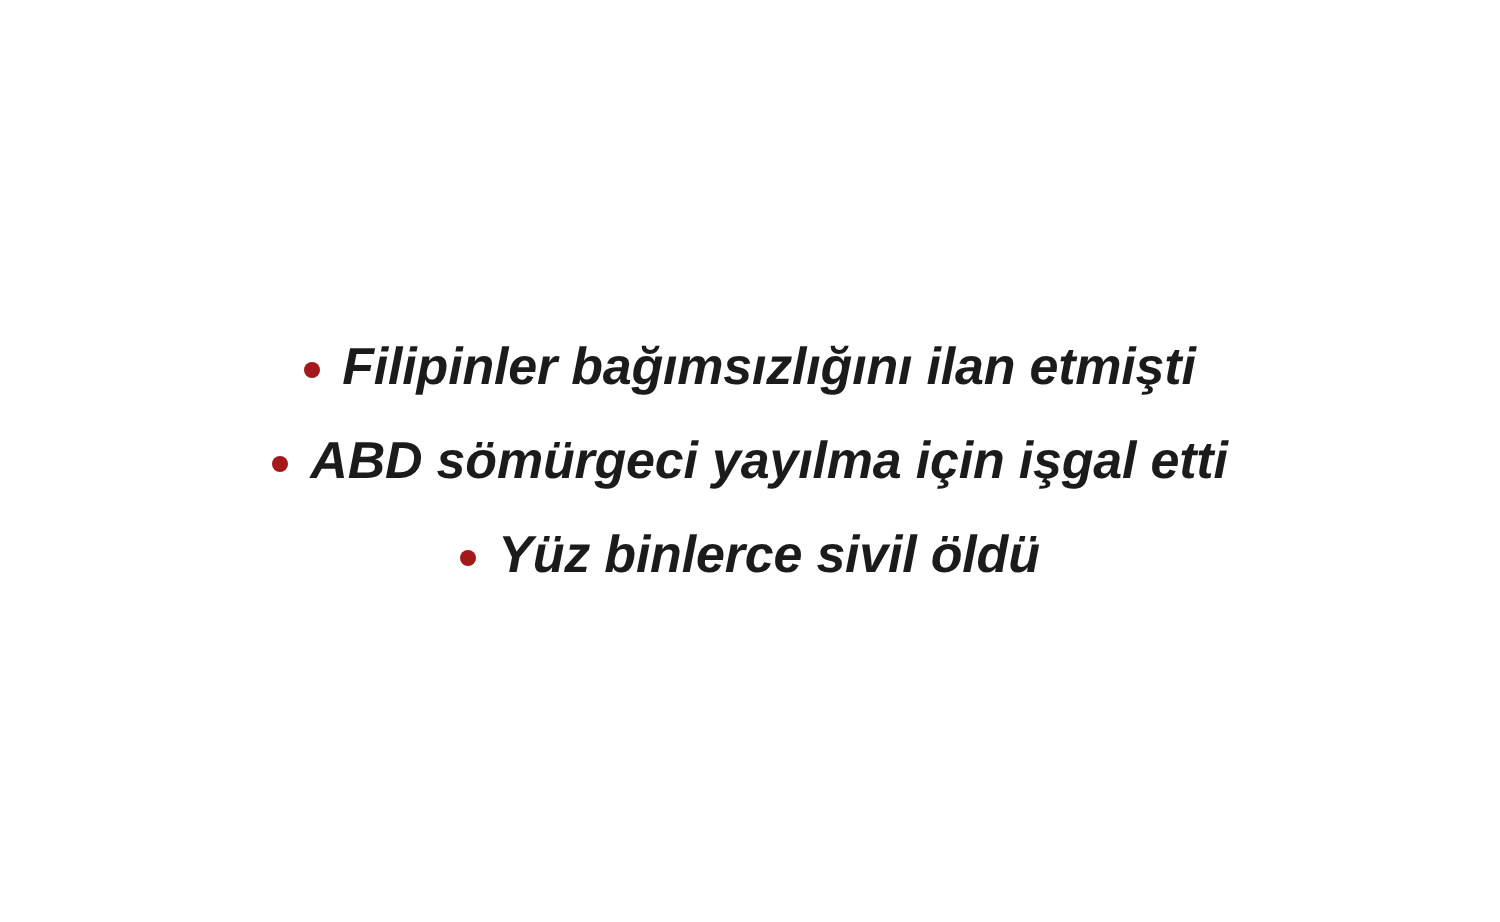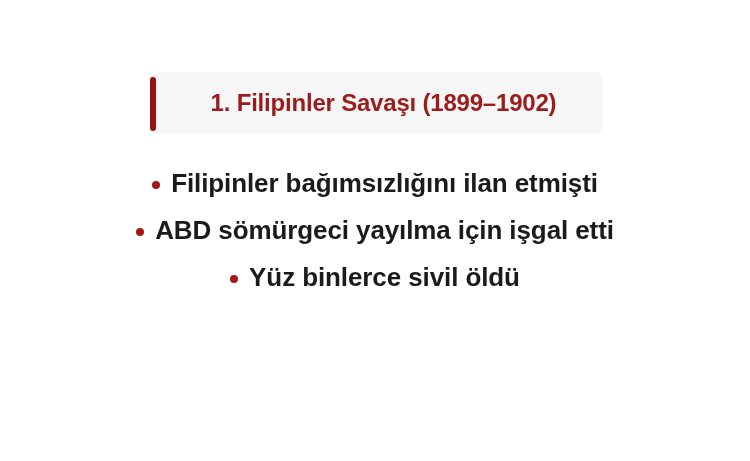--- a/index.html
+++ b/index.html
@@ -104,20 +104,21 @@
     margin-top: 2px;
   }
 
   .bullet-label {
     color: #1b1b1b;
     font-family: "Liberation Sans", sans-serif;
     font-size: 26px;
     font-weight: 700;
     letter-spacing: -0.1px;
     line-height: 1.1;
+    font-style: italic;
   }
 
   
   .footer {
     position: absolute;
     left: 0;
     top: 424px;
     width: 750px;
     text-align: center;
     color: #c9cbcd;
@@ -125,25 +126,20 @@
     font-size: 11px;
     font-weight: 700;
     letter-spacing: 2.6px;
   }
 </style>
 </head>
 <body>
 
 <div class="slide">
 
-  <div class="title-wrap">
-    <div class="title-card"></div>
-    <div class="title-accent"></div>
-    <div class="title-text">1. Filipinler Savaşı (1899–1902)</div>
-  </div>
 
   <div class="bullets">
 
     <div class="bullet-row">
       <span class="bullet-dot"></span>
       <span class="bullet-label">Filipinler bağımsızlığını ilan etmişti</span>
     </div>
 
     <div class="bullet-row">
       <span class="bullet-dot"></span>

